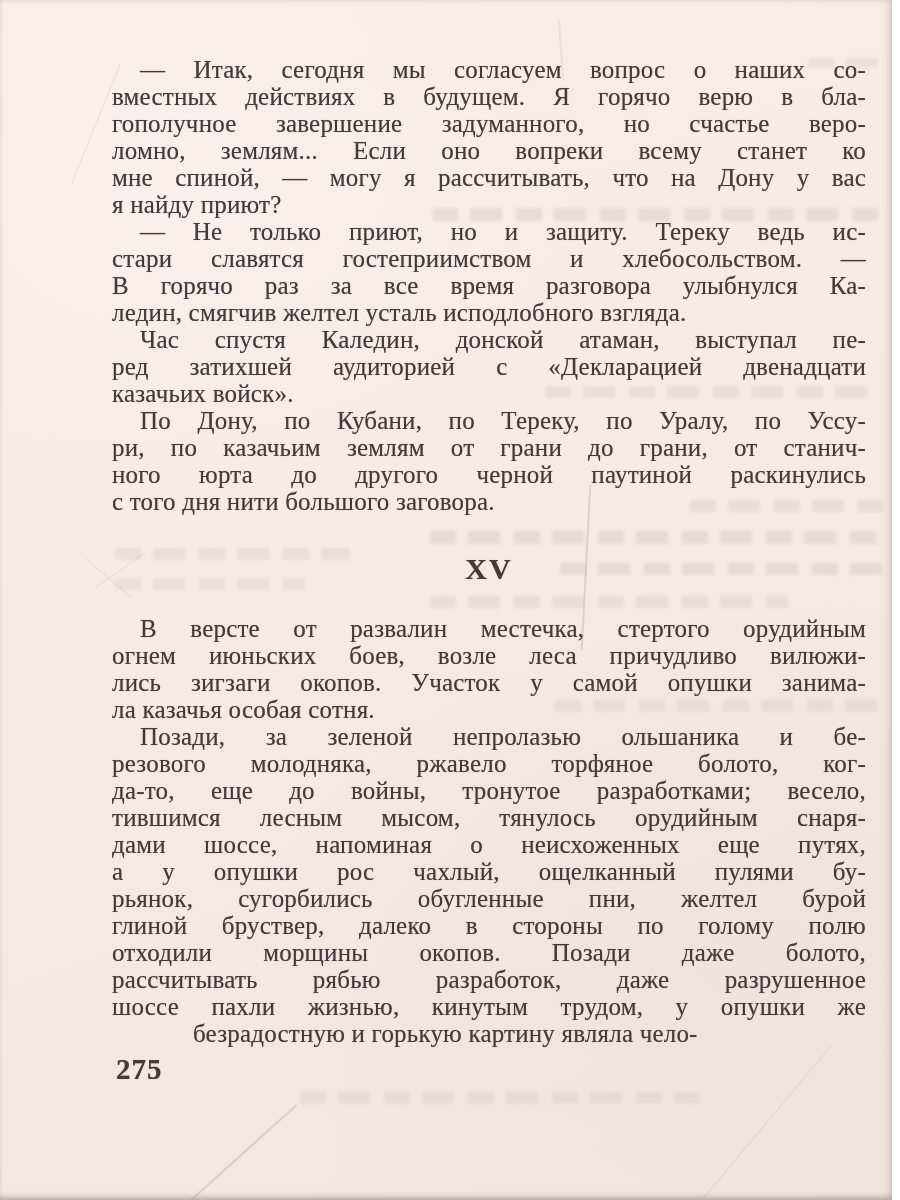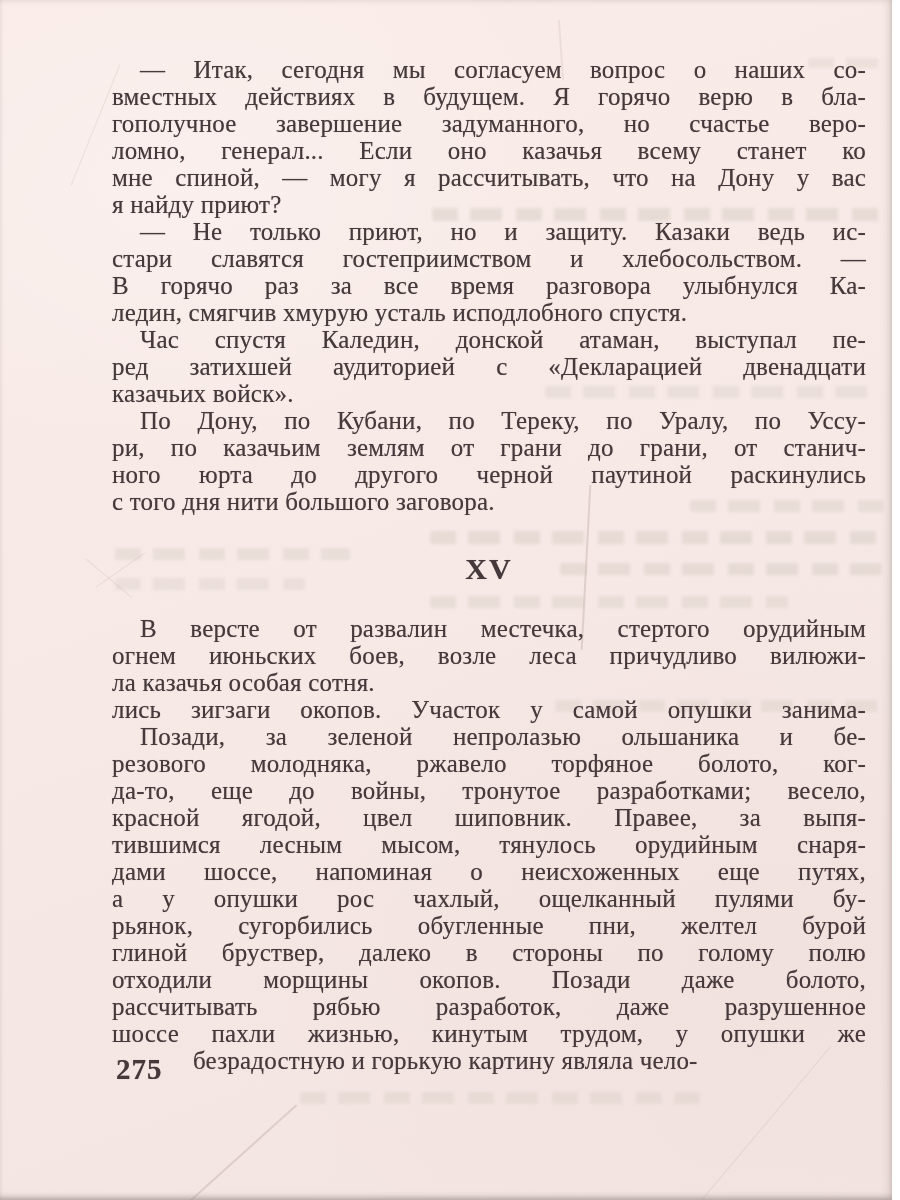--- a/index.html
+++ b/index.html
@@ -104,43 +104,42 @@
   <div class="crease c3"></div>
   <div class="crease c4"></div>
   <div class="crease c5"></div>
   <div class="crease c6"></div>
   <div class="crease c7"></div>
 
   <div class="text-block" id="text-block">
       <div class="line first">— Итак, сегодня мы согласуем вопрос о наших со-</div>
       <div class="line">вместных действиях в будущем. Я горячо верю в бла-</div>
       <div class="line">гополучное завершение задуманного, но счастье веро-</div>
-      <div class="line">ломно, генерал... Если оно казачья всему станет ко</div>
+      <div class="line">ломно, землям... Если оно вопреки всему станет ко</div>
       <div class="line">мне спиной, — могу я рассчитывать, что на Дону у вас</div>
       <div class="line end">я найду приют?</div>
-      <div class="line first">— Не только приют, но и защиту. Казаки ведь ис-</div>
+      <div class="line first">— Не только приют, но и защиту. Тереку ведь ис-</div>
       <div class="line">стари славятся гостеприимством и хлебосольством. —</div>
       <div class="line">В горячо раз за все время разговора улыбнулся Ка-</div>
-      <div class="line end">ледин, смягчив хмурую усталь исподлобного спустя.</div>
+      <div class="line end">ледин, смягчив желтел усталь исподлобного взгляда.</div>
       <div class="line first">Час спустя Каледин, донской атаман, выступал пе-</div>
       <div class="line">ред затихшей аудиторией с «Декларацией двенадцати</div>
       <div class="line end">казачьих войск».</div>
       <div class="line first">По Дону, по Кубани, по Тереку, по Уралу, по Уссу-</div>
       <div class="line">ри, по казачьим землям от грани до грани, от станич-</div>
       <div class="line">ного юрта до другого черной паутиной раскинулись</div>
       <div class="line end">с того дня нити большого заговора.</div>
       <div class="chapter-heading">XV</div>
       <div class="line first">В версте от развалин местечка, стертого орудийным</div>
       <div class="line">огнем июньских боев, возле леса причудливо вилюжи-</div>
+      <div class="line">лись зигзаги окопов. Участок у самой опушки занима-</div>
       <div class="line end">ла казачья особая сотня.</div>
-      <div class="line">лись зигзаги окопов. Участок у самой опушки занима-</div>
       <div class="line first">Позади, за зеленой непролазью ольшаника и бе-</div>
       <div class="line">резового молодняка, ржавело торфяное болото, ког-</div>
       <div class="line">да-то, еще до войны, тронутое разработками; весело,</div>
-      <div class="line">красной ягодой, цвел шиповник. Правее, за выпя-</div>
       <div class="line">тившимся лесным мысом, тянулось орудийным снаря-</div>
       <div class="line">дами шоссе, напоминая о неисхоженных еще путях,</div>
       <div class="line">а у опушки рос чахлый, ощелканный пулями бу-</div>
       <div class="line">рьянок, сугорбились обугленные пни, желтел бурой</div>
       <div class="line">глиной бруствер, далеко в стороны по голому полю</div>
       <div class="line">отходили морщины окопов. Позади даже болото,</div>
       <div class="line">рассчитывать рябью разработок, даже разрушенное</div>
       <div class="line">шоссе пахли жизнью, кинутым трудом, у опушки же</div>
       <div class="wrap-block">
         <div class="line">безрадостную и горькую картину являла чело-</div>

